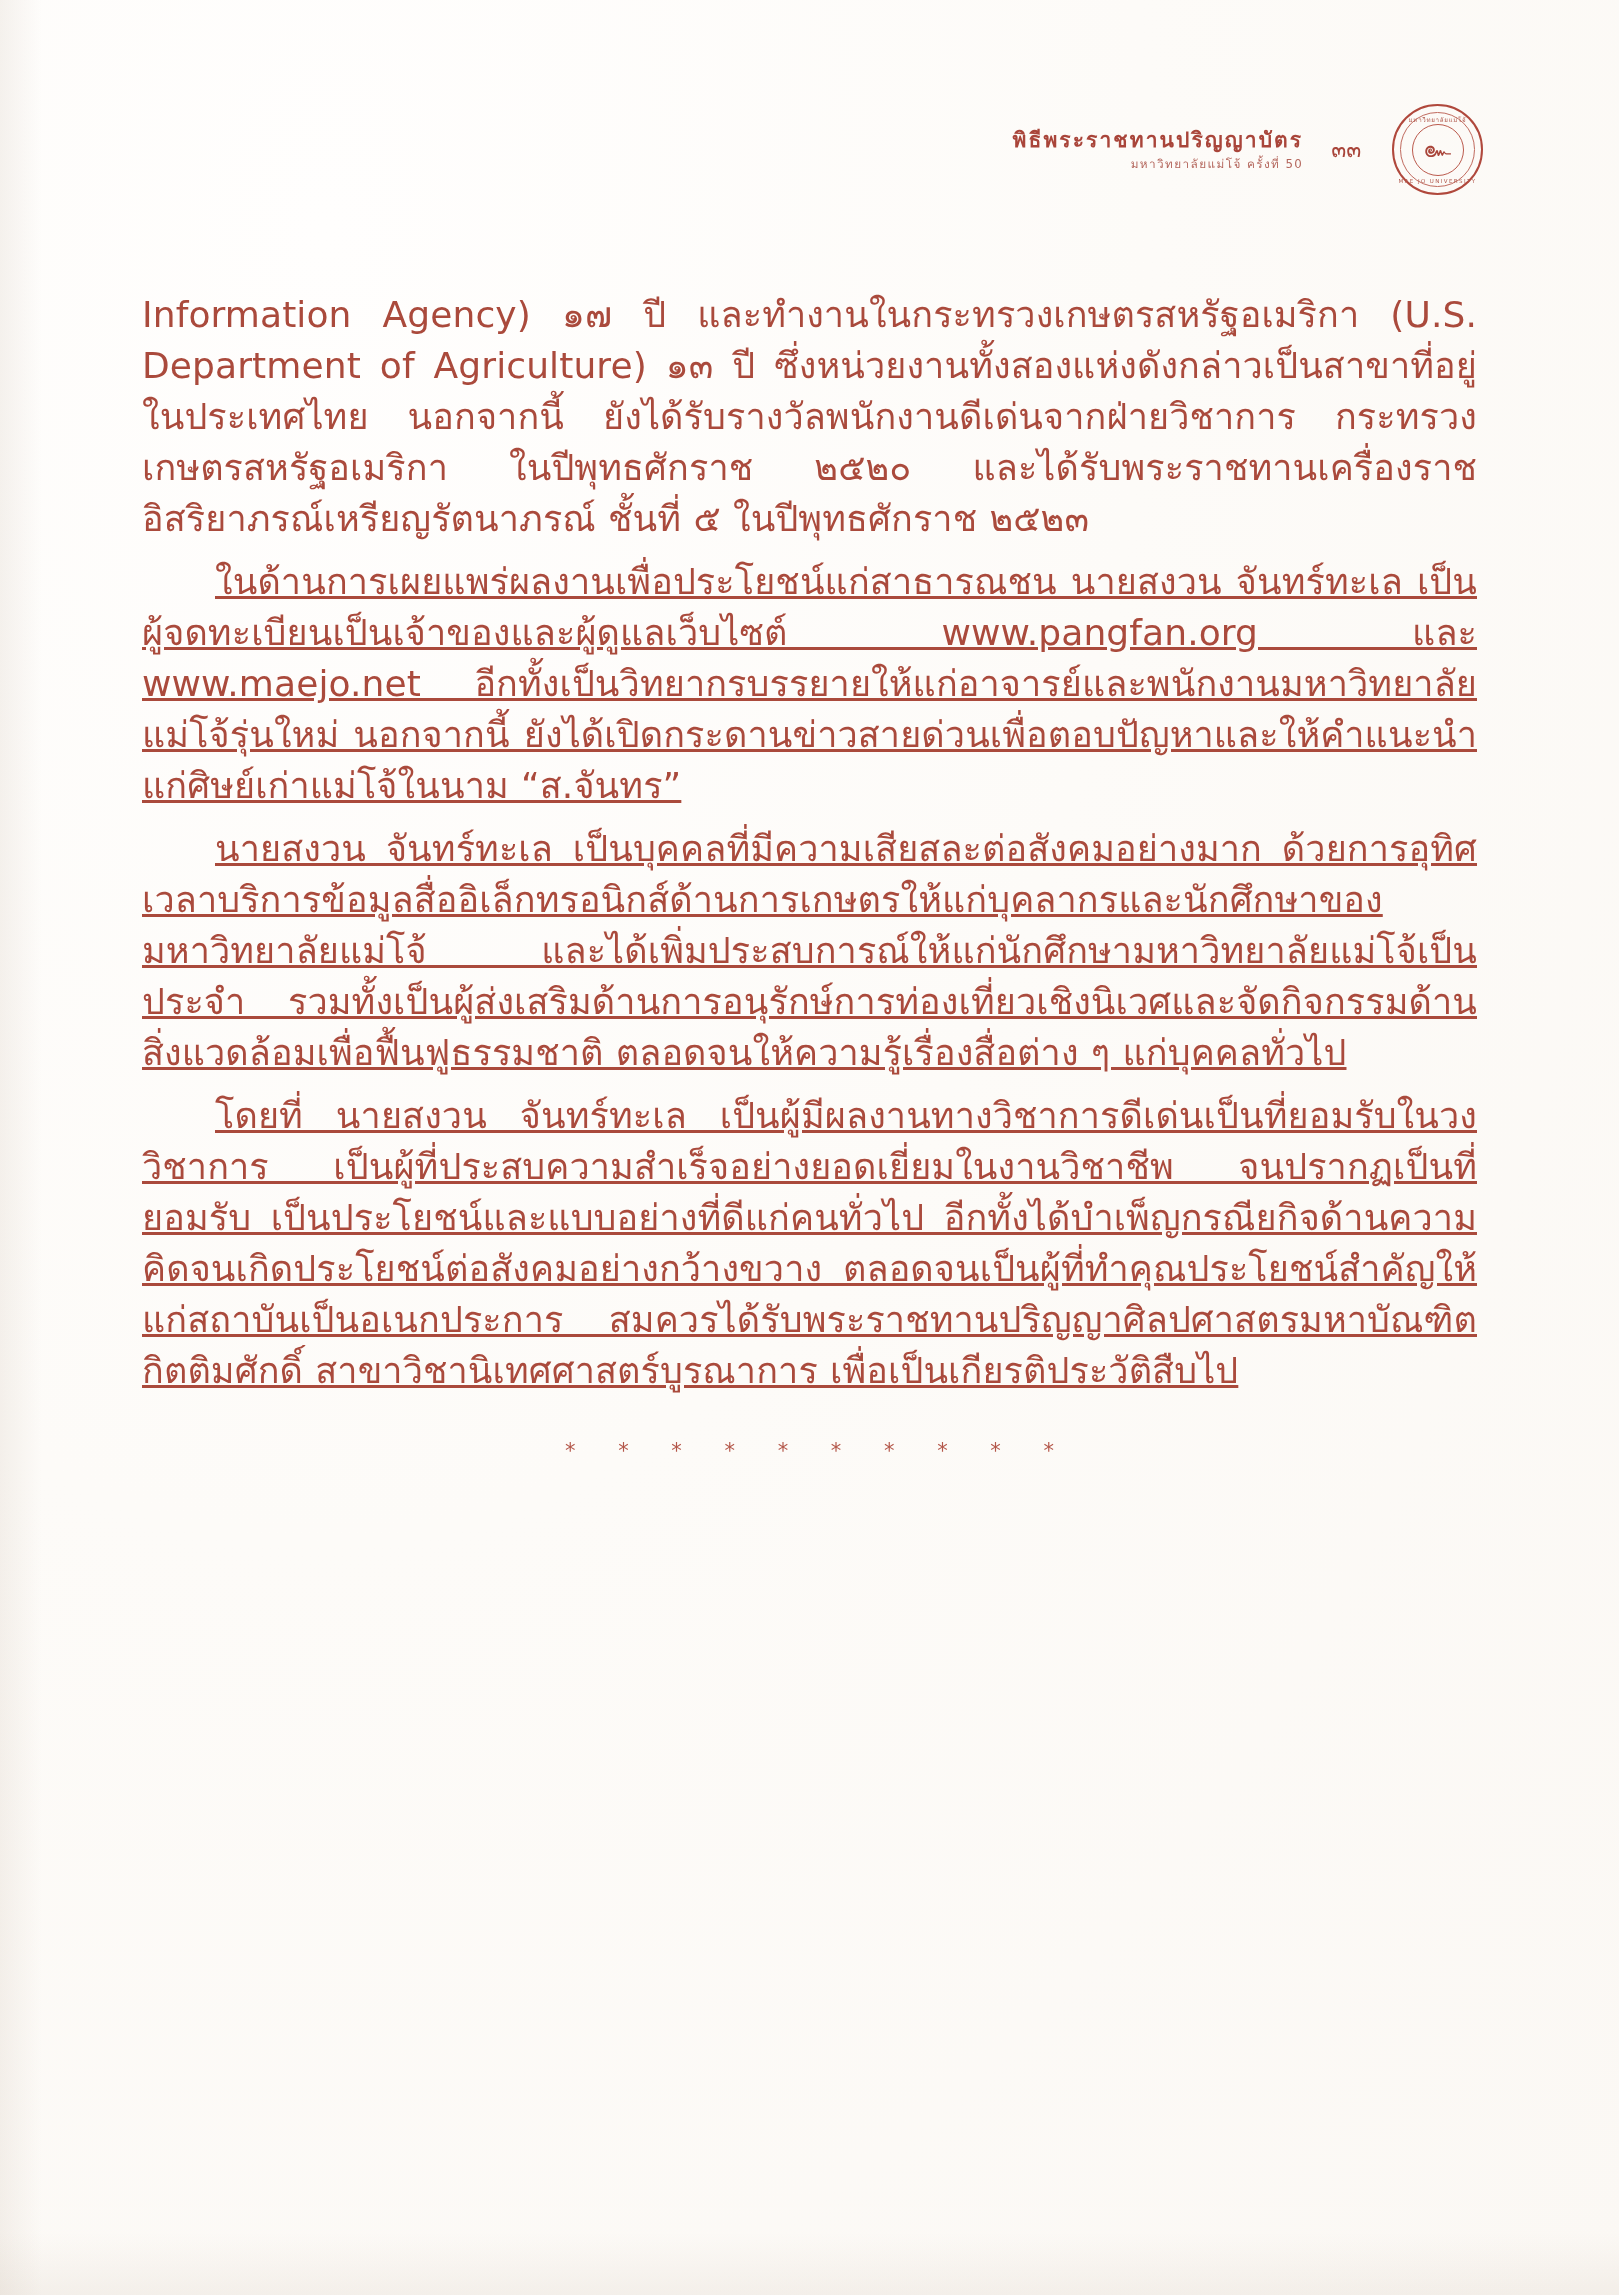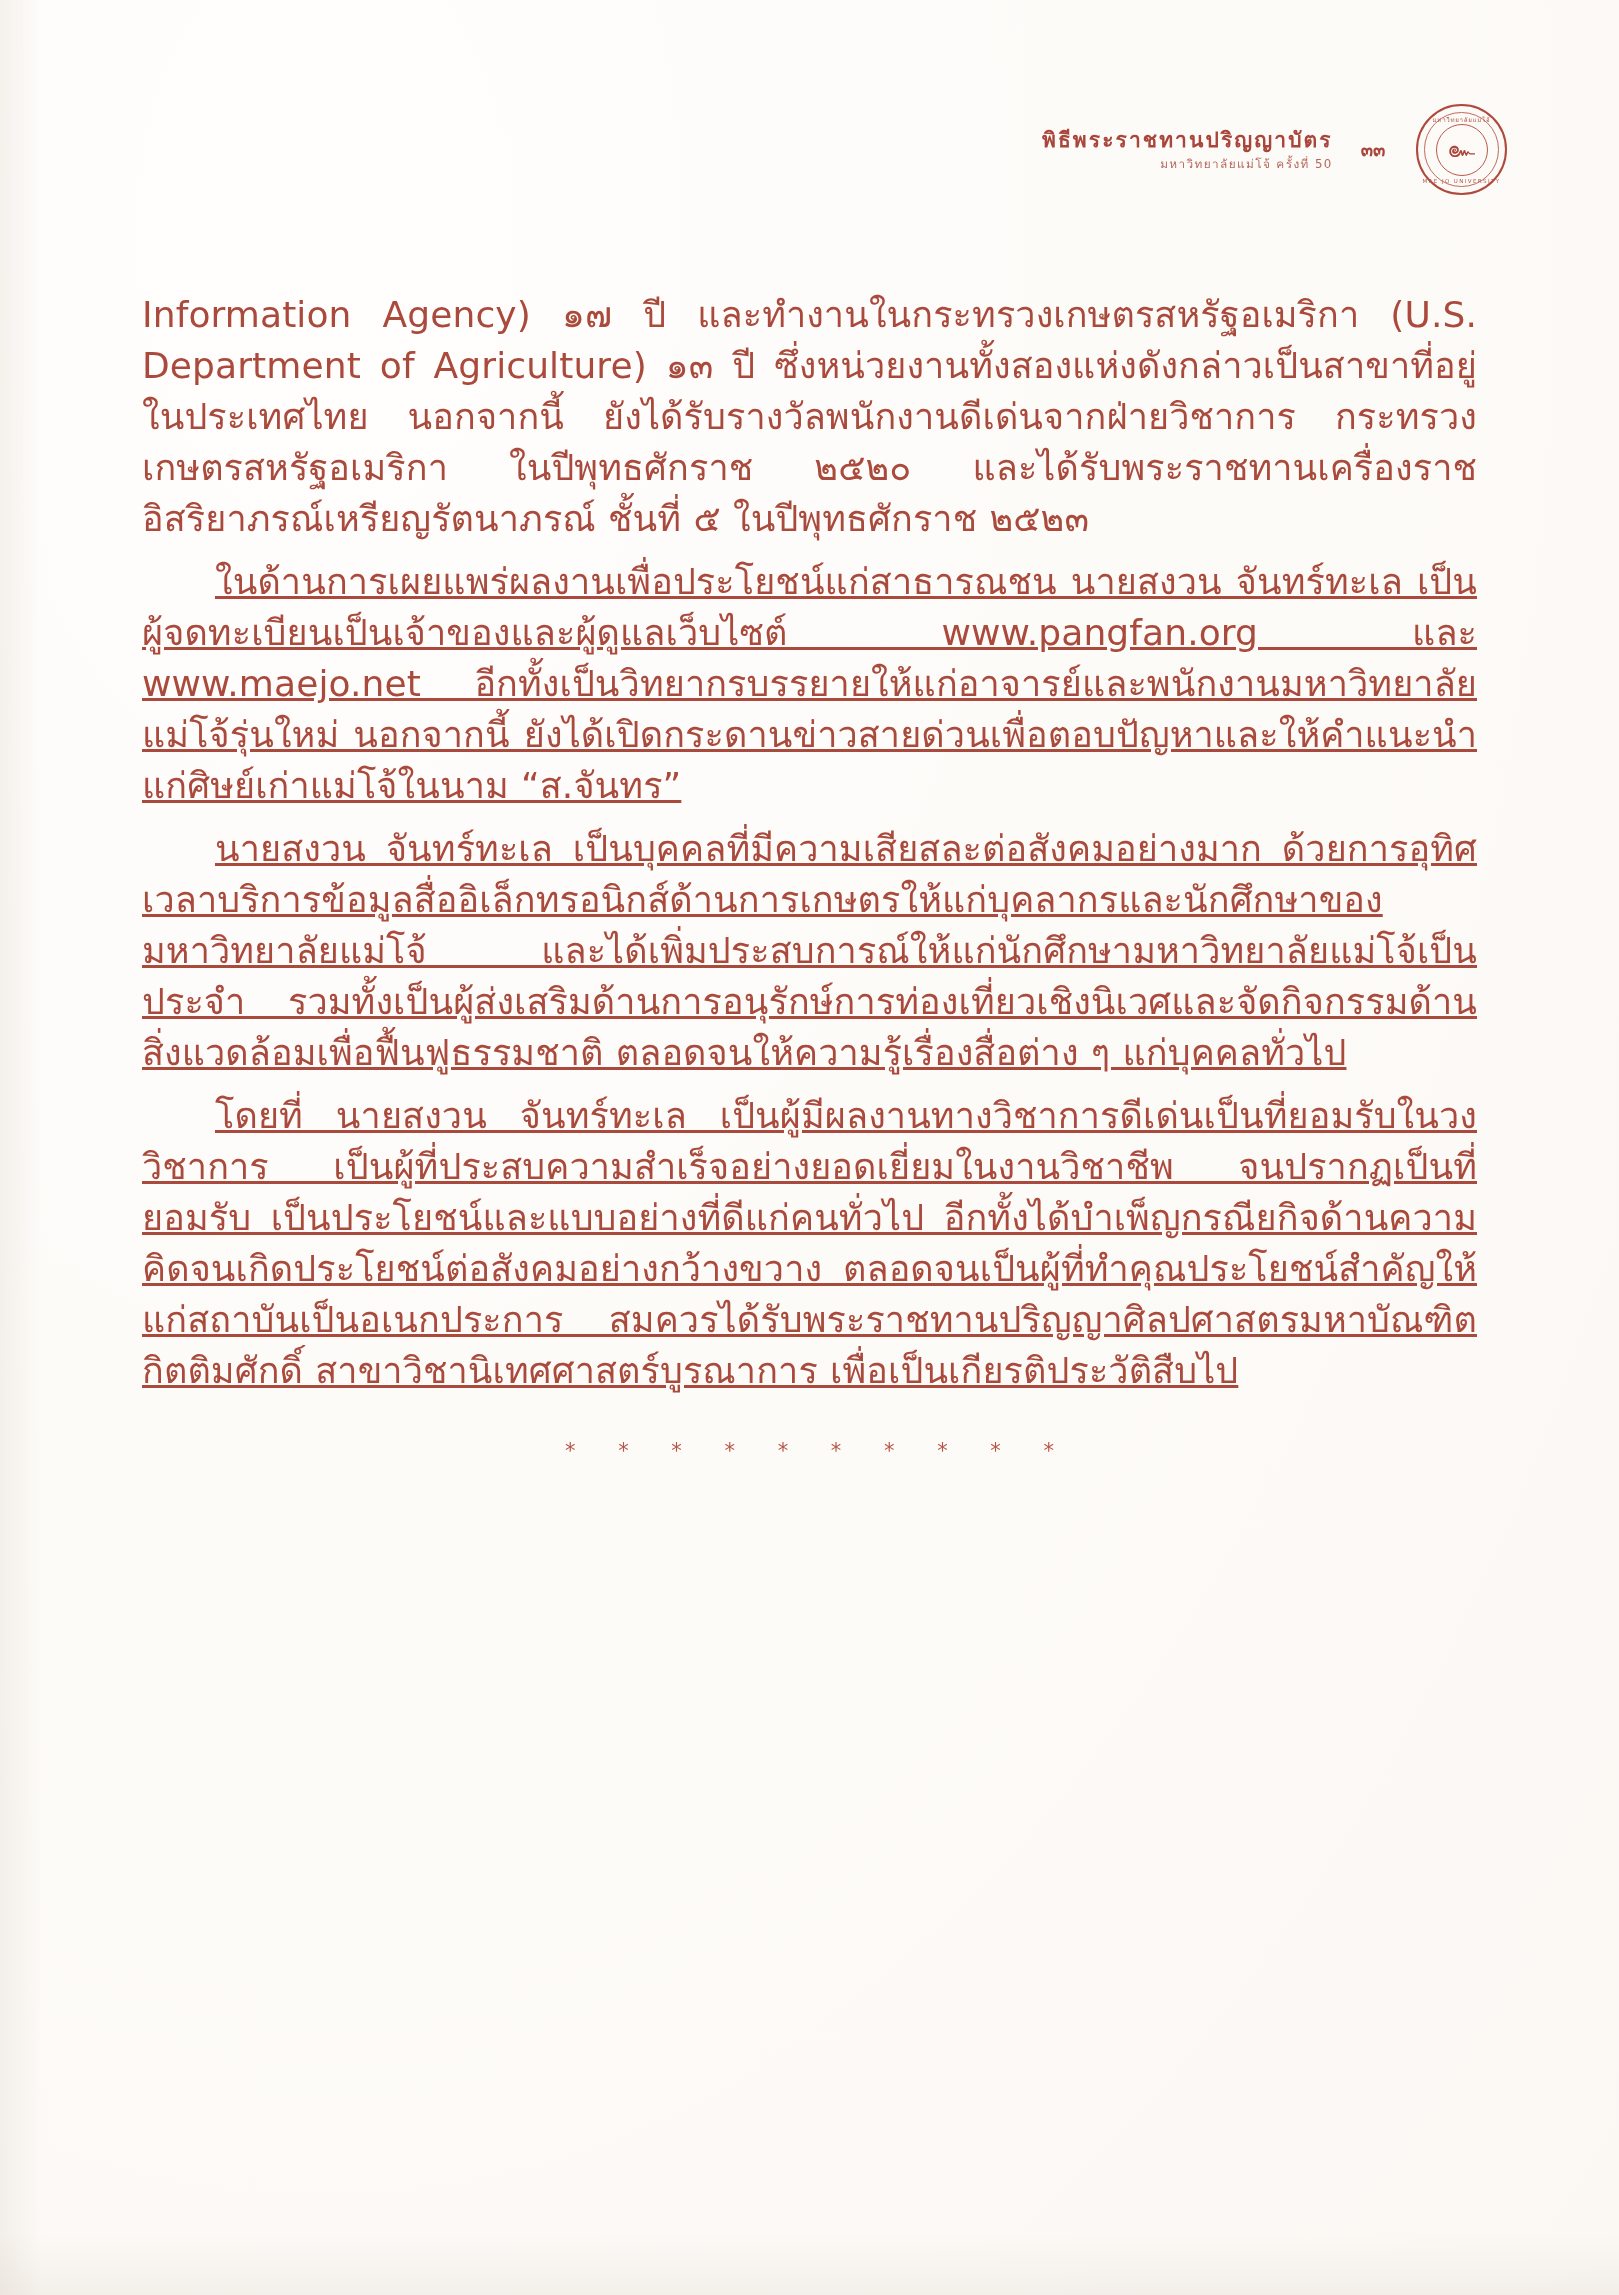--- a/index.html
+++ b/index.html
@@ -32,21 +32,21 @@
     position: absolute;
     left: 0; right: 0; bottom: 0; height: 62px;
     background: linear-gradient(to top, rgba(200,185,170,0.16), rgba(255,255,255,0));
     pointer-events: none;
   }
 
   
   .header {
     position: absolute;
     top: 104px;
-    right: 112px;
+    right: 136px;
     display: flex;
     align-items: center;
     gap: 21px;
   }
   .header-text {
     text-align: right;
     color: #a9453a;
   }
   .header-title {
     font-size: 21px;
@@ -56,24 +56,24 @@
     color: #a9453a;
   }
   .header-subtitle {
     font-size: 11.8px;
     letter-spacing: 1.4px;
     color: #b4665c;
     line-height: 1.4;
     margin-top: 2.8px;
   }
   .header-page-number {
-    font-size: 18px;
+    font-size: 22px;
     color: #a9453a;
     padding: 0 9.7px 0 7px;
-    font-weight: 700;
+    font-weight: 400;
   }
   .seal {
     width: 91px;
     height: 91px;
     border-radius: 50%;
     border: 2.1px solid #b0483c;
     position: relative;
     display: flex;
     align-items: center;
     justify-content: center;

